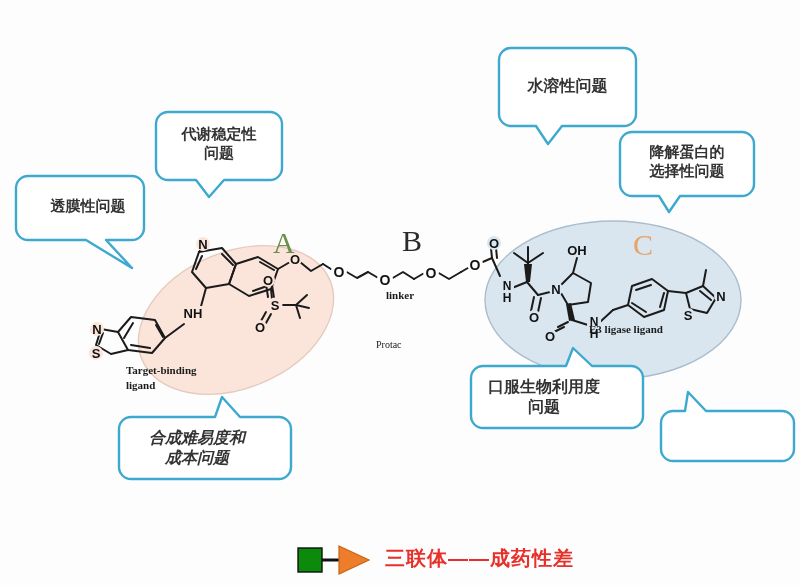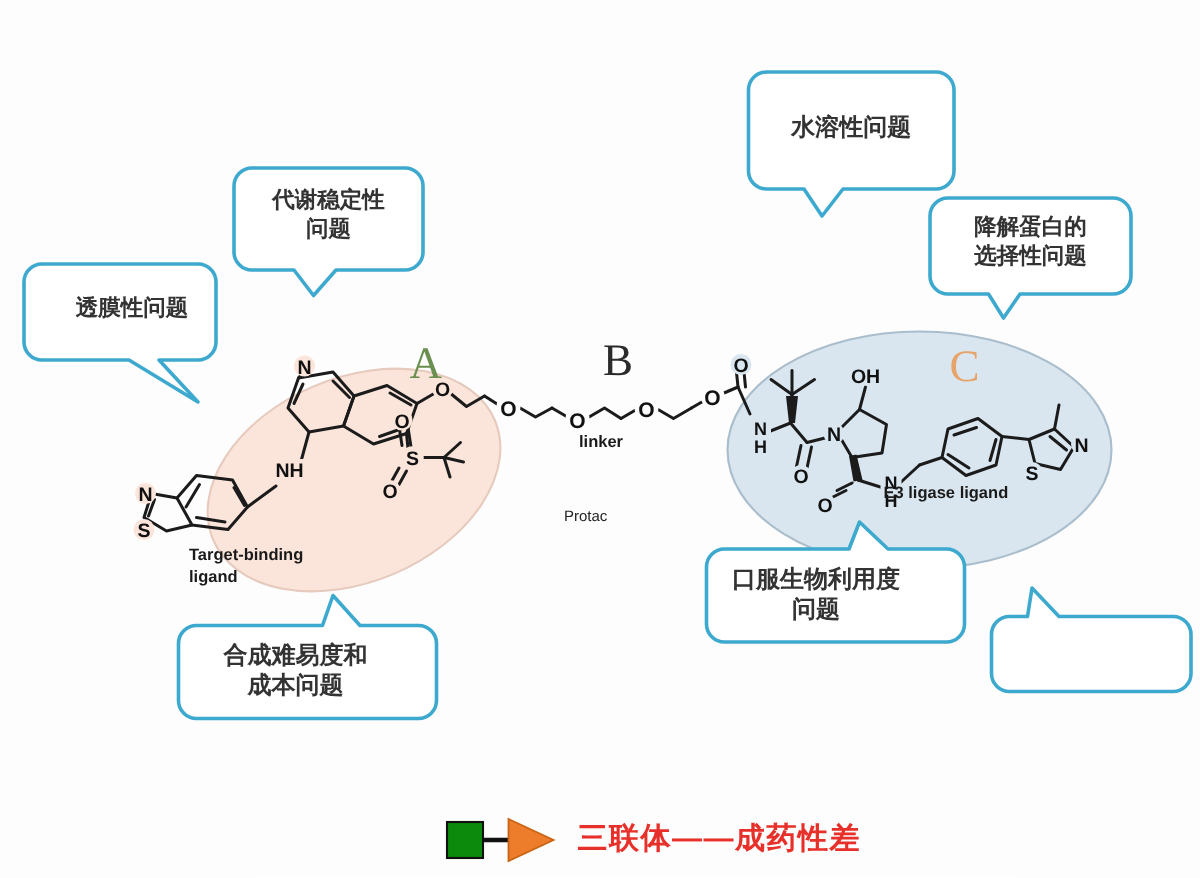--- a/index.html
+++ b/index.html
@@ -29,21 +29,21 @@
     font-weight: 700;
     line-height: 1.28;
     white-space: pre-line;
     pointer-events: none;
     font-family: "Liberation Sans", "DejaVu Sans", sans-serif;
   }
   .mol-label {
     position: absolute;
     font-weight: 700;
     color: #1a1a1a;
-    font-family: Liberation Sans, sans-serif;
+    font-family: Liberation Serif, serif;
   }
   .big-letter {
     position: absolute;
     font-size: 30px;
     font-weight: 400;
     font-family: "Liberation Serif", "DejaVu Serif", serif;
   }
   .legend-text {
     position: absolute;
     font-weight: 700;
@@ -238,21 +238,21 @@
   <div class="bubble-text" style="left:16px; top:196px; width:144px; font-size:15px;">透膜性问题</div>
 
   <div class="bubble-text" style="left:156px; top:124px; width:126px; font-size:15px;">代谢稳定性
 问题</div>
 
   <div class="bubble-text" style="left:499px; top:76px; width:137px; font-size:16px;">水溶性问题</div>
 
   <div class="bubble-text" style="left:620px; top:142px; width:134px; font-size:15px;">降解蛋白的
 选择性问题</div>
 
-  <div class="bubble-text" style="left:119px; top:428px; width:156px; font-size:16px;">合成难易度和
+  <div class="bubble-text" style="left:119px; top:428px; width:156px; font-size:16px;font-style:italic;">合成难易度和
 成本问题</div>
 
   <div class="bubble-text" style="left:458px; top:377px; width:172px; font-size:16px;">口服生物利用度
 问题</div>
 
 
   <div class="big-letter" style="left:273px; top:226px; color:#6b8f4e;">A</div>
 
   <div class="big-letter" style="left:402px; top:224px; color:#2b2b2b;">B</div>
 

